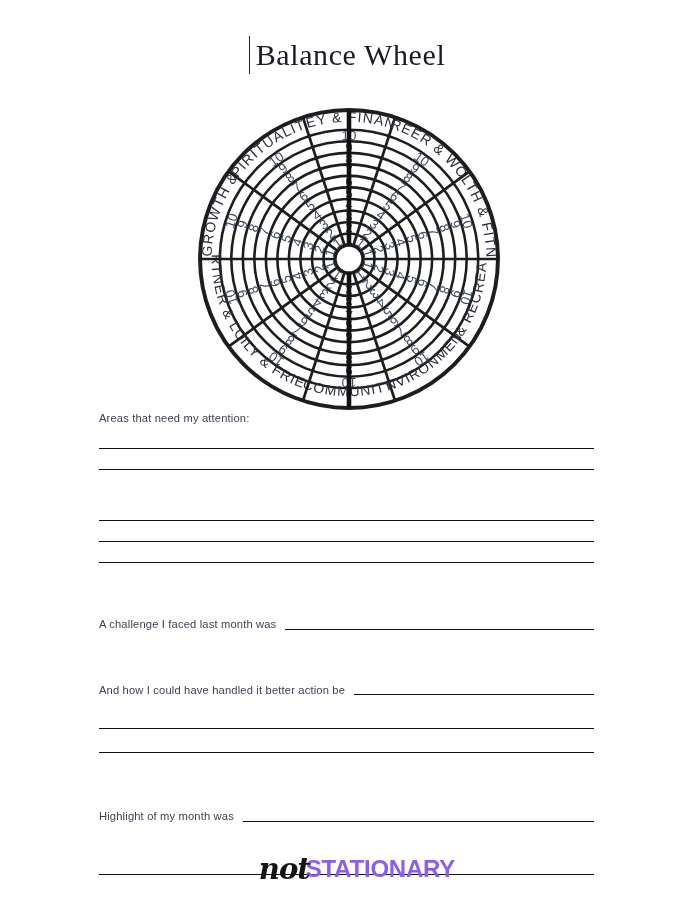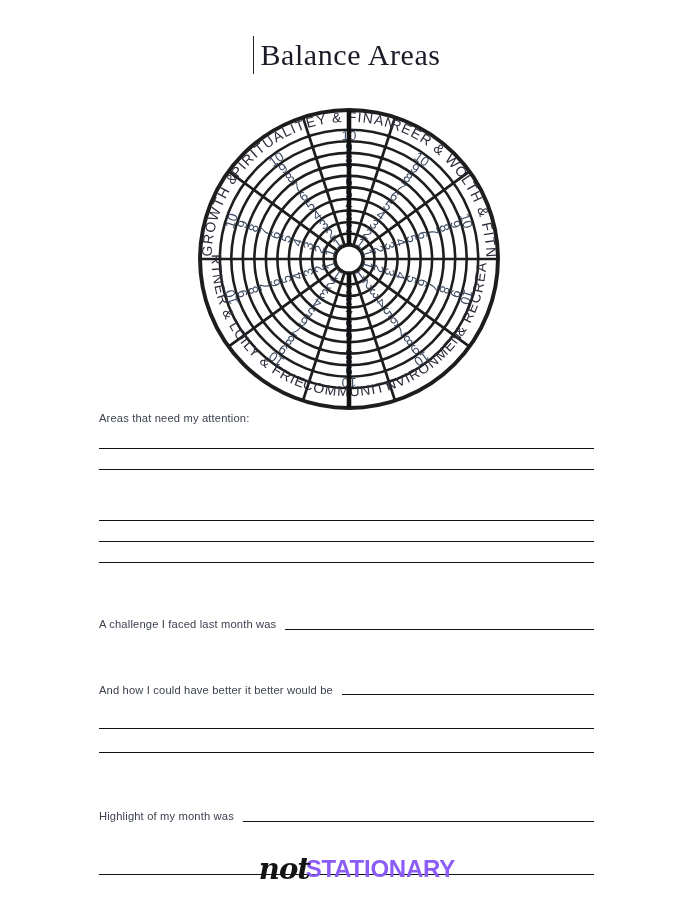--- a/index.html
+++ b/index.html
@@ -122,21 +122,21 @@
     font-size: 24px;
     color: #8b5cf6;
     letter-spacing: -0.2px;
     margin-left: -4px;
   }
 </style>
 </head>
 <body>
 
 <div id="title-wrap">
-  <span id="page-title">Balance Areas</span>
+  <span id="page-title">Balance Wheel</span>
 </div>
 
 <div id="wheel-wrap">
   <svg id="wheel-svg" viewBox="0 0 100 100" width="304" height="304">
     <defs id="wheel-label-paths">
         <path id="lblpath0" d="M 36.05 7.06 A 45.15 45.15 0 0 1 63.95 7.06"></path>
         <path id="lblpath1" d="M 63.95 7.06 A 45.15 45.15 0 0 1 86.53 23.46"></path>
         <path id="lblpath2" d="M 86.53 23.46 A 45.15 45.15 0 0 1 95.15 50.00"></path>
         <path id="lblpath3" d="M 86.53 76.54 A 45.15 45.15 0 0 0 95.15 50.00"></path>
         <path id="lblpath4" d="M 63.95 92.94 A 45.15 45.15 0 0 0 86.53 76.54"></path>
@@ -307,21 +307,21 @@
   <div class="sp-e"></div>
   <div class="blank-line"></div>
 
   <div class="sp-c"></div>
   <div class="inline-row">
     <span class="prompt">A challenge I faced last month was</span>
     <span class="blank-line"></span>
   </div>
   <div class="sp-e"></div>
   <div class="inline-row">
-    <span class="prompt">And how I could have better it better would be</span>
+    <span class="prompt">And how I could have handled it better action be</span>
     <span class="blank-line"></span>
   </div>
 
   <div class="sp-f"></div>
   <div class="inline-row">
     <span class="blank-line"></span>
   </div>
   <div class="sp-e"></div>
   <div class="blank-line"></div>
 

